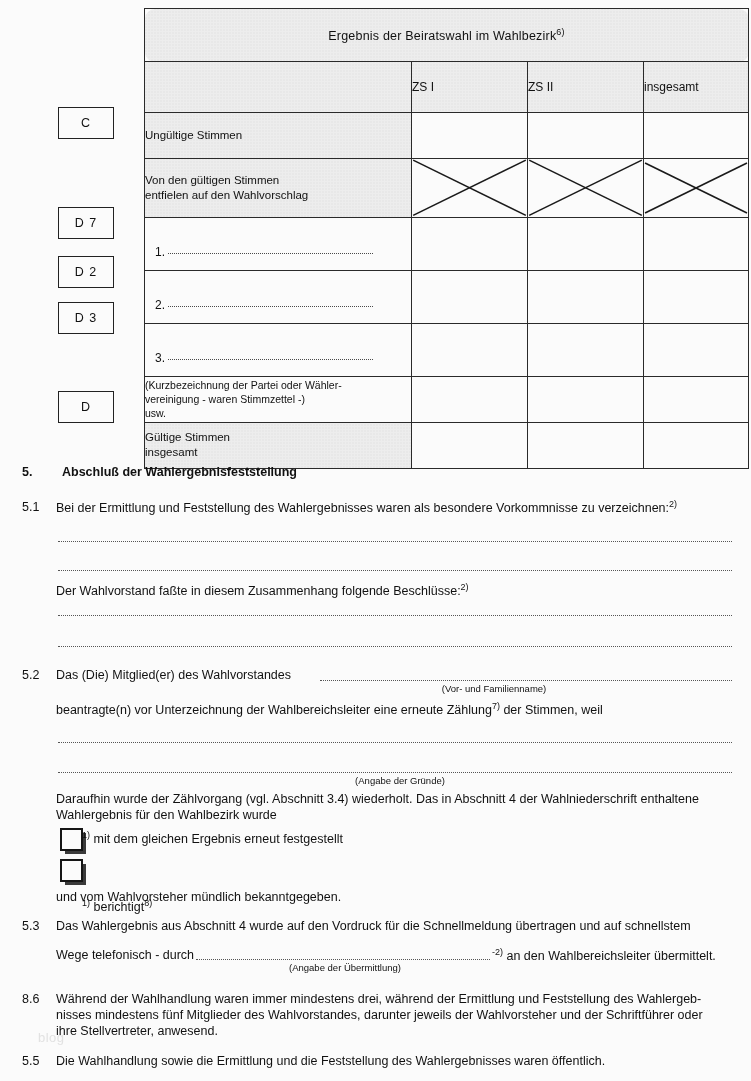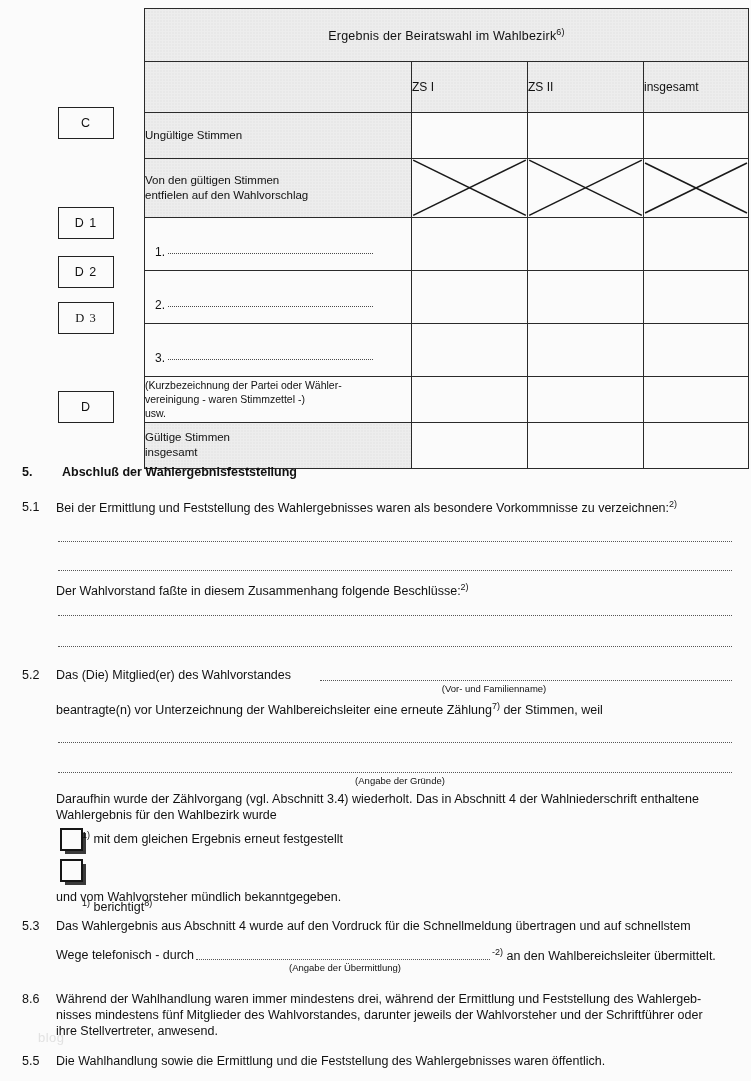--- a/index.html
+++ b/index.html
@@ -42,20 +42,21 @@
       radial-gradient(#dadada 0.5px, transparent 0.6px);
     background-size: 4px 4px, 3px 3px;
     background-position: 0 0, 2px 1px;
   }
   .plain { background: #fbfbfb; }
   .cap-title {
     height: 52px;
     text-align: center;
     font-size: 12.5px;
     letter-spacing: .2px;
+    border-radius: 10px;
   }
   .colhead {
     height: 50px;
     text-align: left;
     font-size: 12px;
   }
   .rowlabel {
     padding: 6px 0 6px 10px;
     text-align: left;
     line-height: 1.32;
@@ -259,23 +260,23 @@
           <div>insgesamt</div>
         </td>
         <td class="plain"></td>
         <td class="plain"></td>
         <td class="plain"></td>
       </tr>
     </tbody>
   </table>
 
   <div class="marker" style="left:58px; top:107px;">C</div>
-  <div class="marker" style="left:58px; top:207px;">D 1</div>
+  <div class="marker" style="left:58px; top:207px;">D 7</div>
   <div class="marker" style="left:58px; top:256px;">D 2</div>
-  <div class="marker" style="left:58px; top:302px;font-family:Liberation Serif, serif;">D 3</div>
+  <div class="marker" style="left:58px; top:302px;">D 3</div>
   <div class="marker" style="left:58px; top:391px;">D</div>
 
   <div class="num bodytxt bold" style="left:22px; top:463px;">5.</div>
   <div class="bodytxt bold" style="left:62px; top:463px;">Abschluß der Wahlergebnisfeststellung</div>
 
   <div class="num bodytxt" style="left:22px; top:498px;">5.1</div>
   <div class="bodytxt" style="left:56px; top:498px; width:690px;">
     <span>Bei der Ermittlung und Feststellung des Wahlergebnisses waren als besondere Vorkommnisse zu verzeichnen:</span><sup>2)</sup>
   </div>
   <div class="dotrow" style="left:58px; top:541px; width:674px;"></div>

